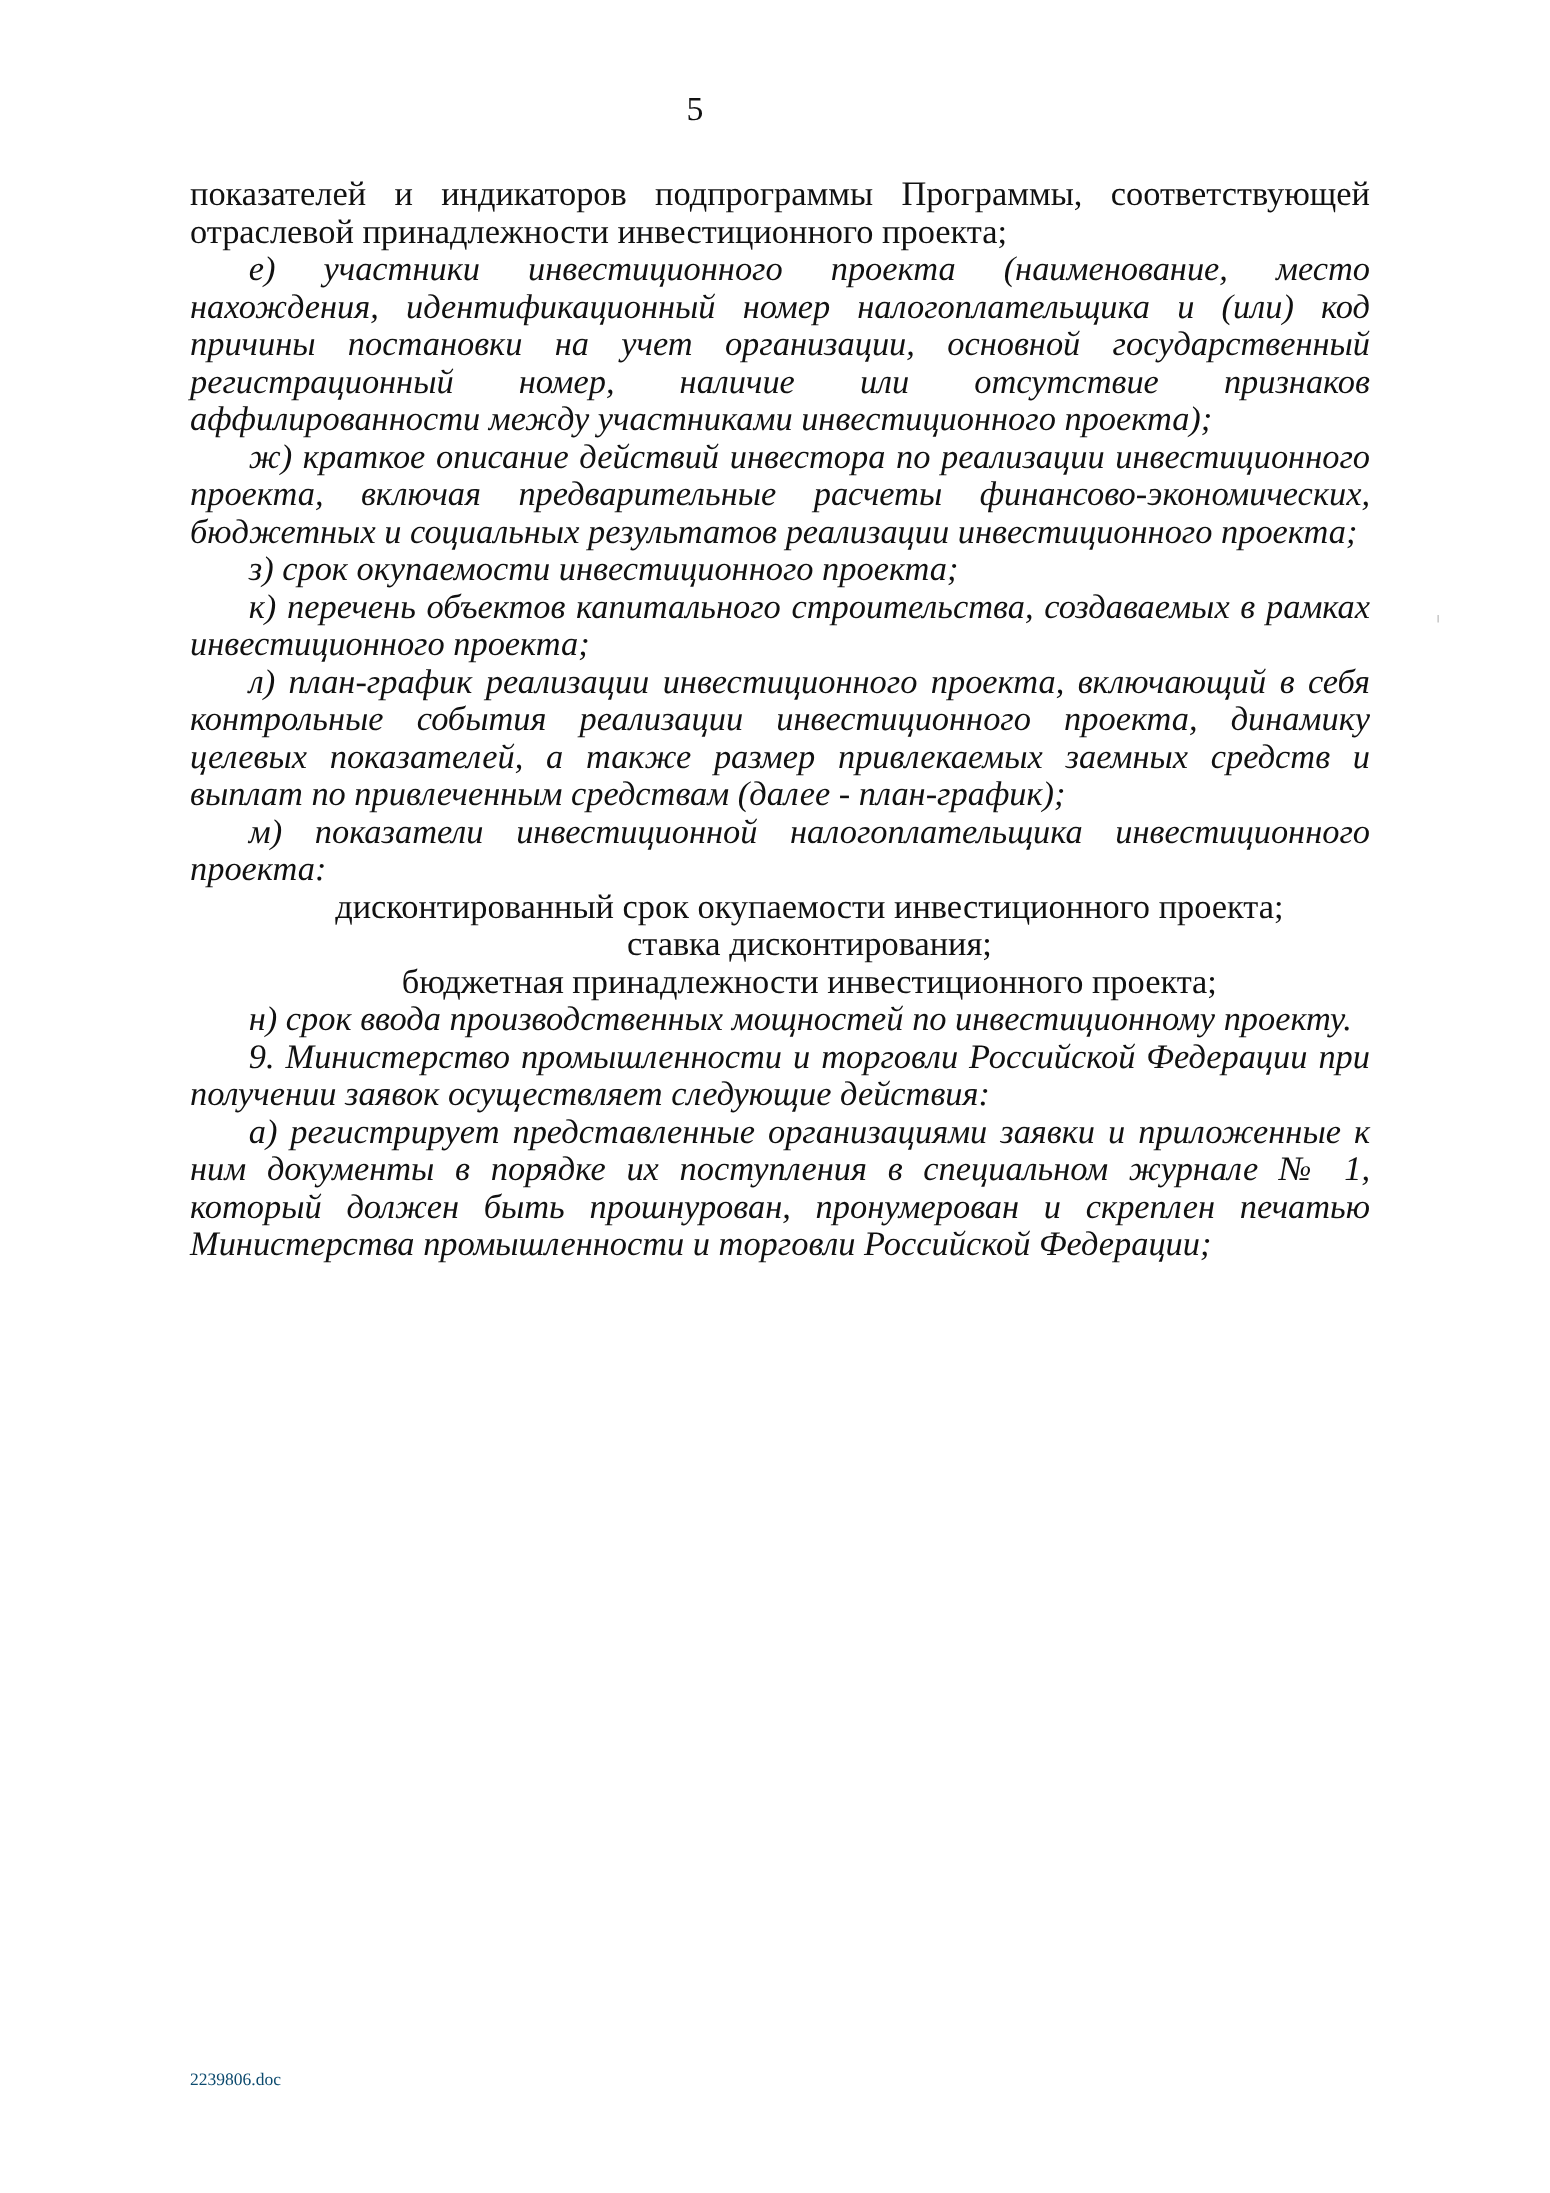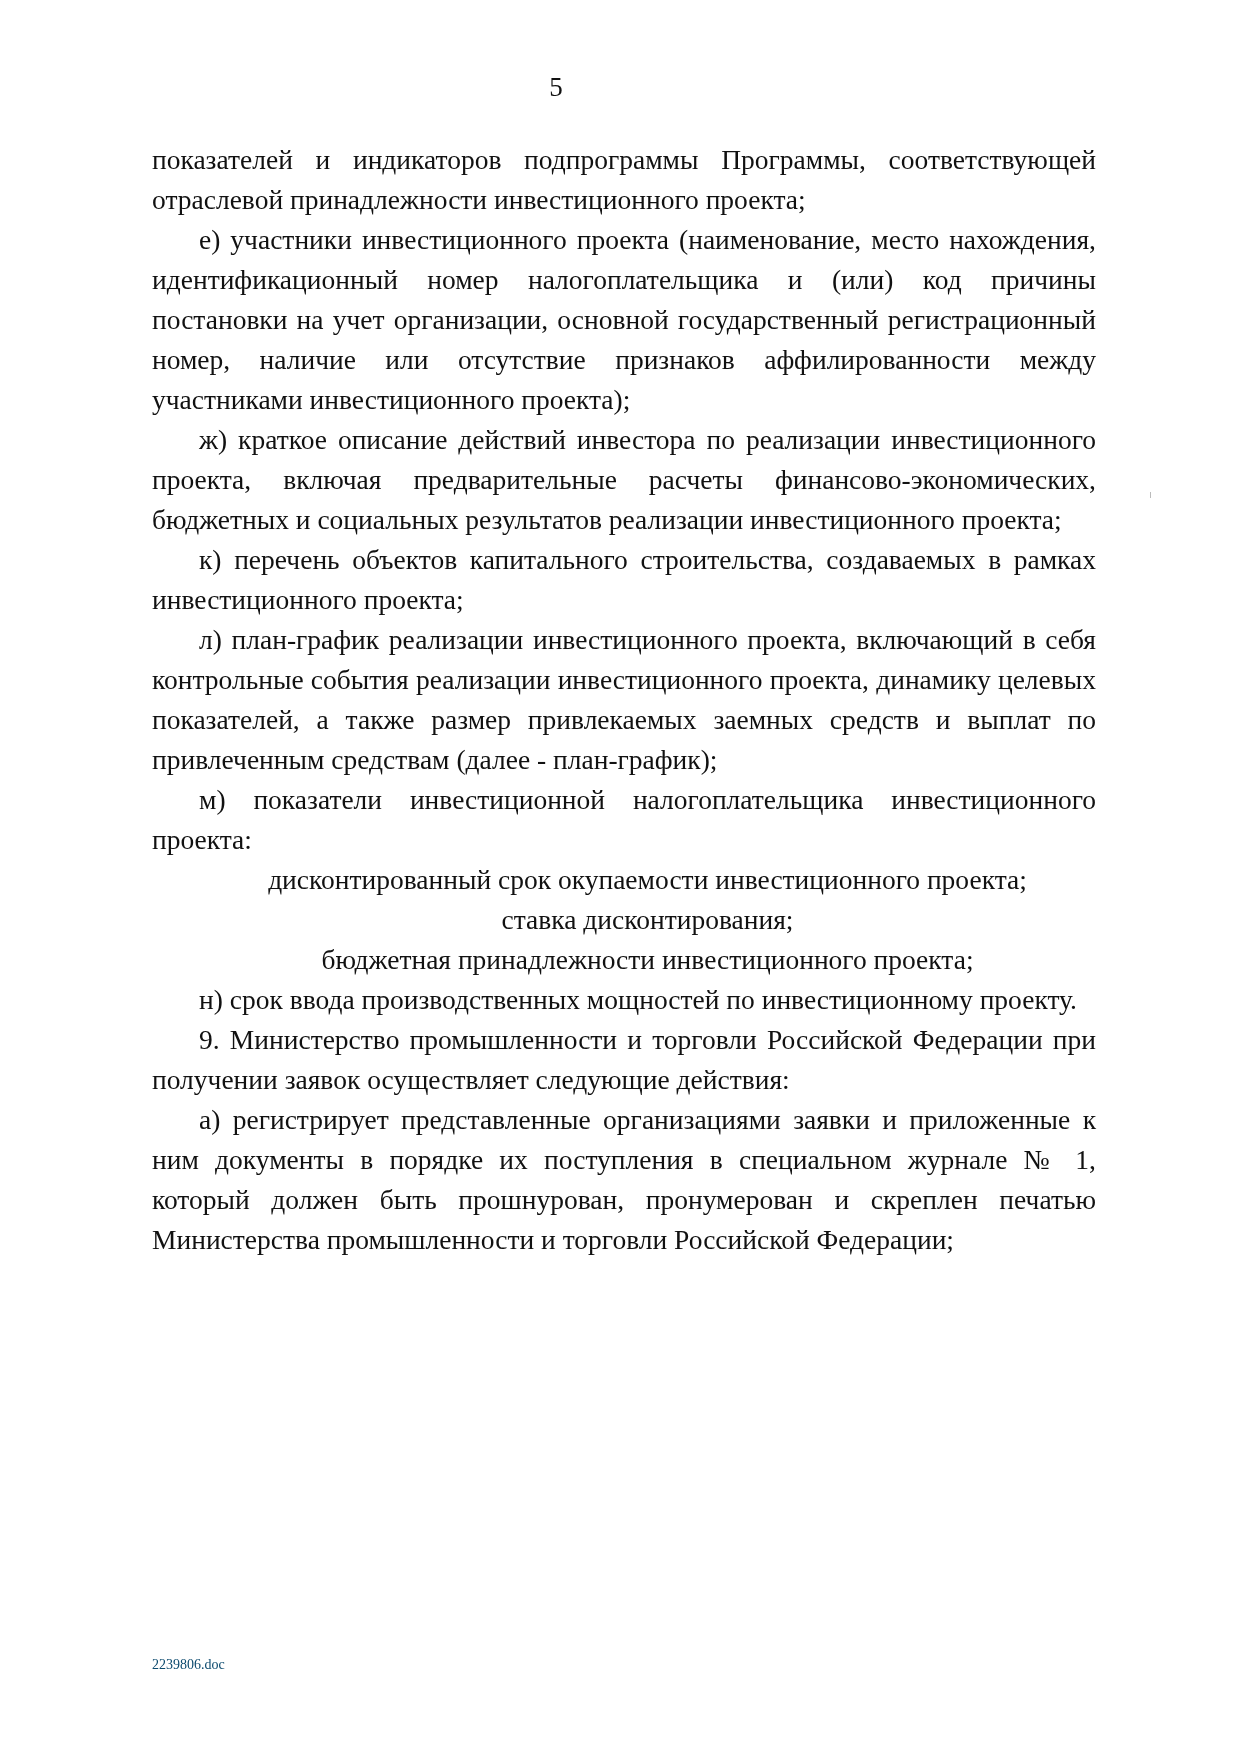--- a/index.html
+++ b/index.html
@@ -5,43 +5,44 @@
   html, body { margin: 0; padding: 0; background: #ffffff; }
   body { width: 1240px; height: 1754px; position: relative; overflow: hidden; }
   .page-number {
     position: absolute; left: 0; width: 1112px; top: 72px;
     text-align: center;
     font-family: "Liberation Serif", serif; font-size: 27px; color: #111;
   }
   .text-block {
     position: absolute; left: 152px; top: 140px; width: 944px;
     font-family: "Liberation Serif", serif;
-    font-size: 27.5px; line-height: 40px; color: #111;
+    font-size: 27.5px; line-height: 30px; color: #111;
     text-align: justify;
   }
   .text-block p { margin: 0; }
-  .indent { text-indent: 47px; }
+  .indent { text-indent: 47px; font-style: italic; }
   .bullet { padding-left: 47px; text-align: center; }
   .footer {
     position: absolute; left: 152px; top: 1657px;
     font-family: "Liberation Serif", serif; font-size: 14px; color: #0c4a6e;
   }
   .margin-mark {
     position: absolute; left: 1150px; top: 492px; width: 1px; height: 6px; background: #bbb;
   }
 </style>
 </head>
 <body>
 
 <div class="page-number">5</div>
 
 <div class="text-block">
   <p>показателей и индикаторов подпрограммы Программы, соответствующей отраслевой принадлежности инвестиционного проекта;</p>
   <p class="indent">е) участники инвестиционного проекта (наименование, место нахождения, идентификационный номер налогоплательщика и (или) код причины постановки на учет организации, основной государственный регистрационный номер, наличие или отсутствие признаков аффилированности между участниками инвестиционного проекта);</p>
   <p class="indent">ж) краткое описание действий инвестора по реализации инвестиционного проекта, включая предварительные расчеты финансово-экономических, бюджетных и социальных результатов реализации инвестиционного проекта;</p>
+  <p class="indent">з) срок окупаемости инвестиционного проекта;</p>
   <p class="indent">к) перечень объектов капитального строительства, создаваемых в рамках инвестиционного проекта;</p>
   <p class="indent">л) план-график реализации инвестиционного проекта, включающий в себя контрольные события реализации инвестиционного проекта, динамику целевых показателей, а также размер привлекаемых заемных средств и выплат по привлеченным средствам (далее - план-график);</p>
   <p class="indent">м) показатели инвестиционной налогоплательщика инвестиционного проекта:</p>
   <p class="bullet">дисконтированный срок окупаемости инвестиционного проекта;</p>
   <p class="bullet">ставка дисконтирования;</p>
   <p class="bullet">бюджетная принадлежности инвестиционного проекта;</p>
   <p class="indent">н) срок ввода производственных мощностей по инвестиционному проекту.</p>
   <p class="indent">9. Министерство промышленности и торговли Российской Федерации при получении заявок осуществляет следующие действия:</p>
   <p class="indent">а) регистрирует представленные организациями заявки и приложенные к ним документы в порядке их поступления в специальном журнале № 1, который должен быть прошнурован, пронумерован и скреплен печатью Министерства промышленности и торговли Российской Федерации;</p>
 </div>

